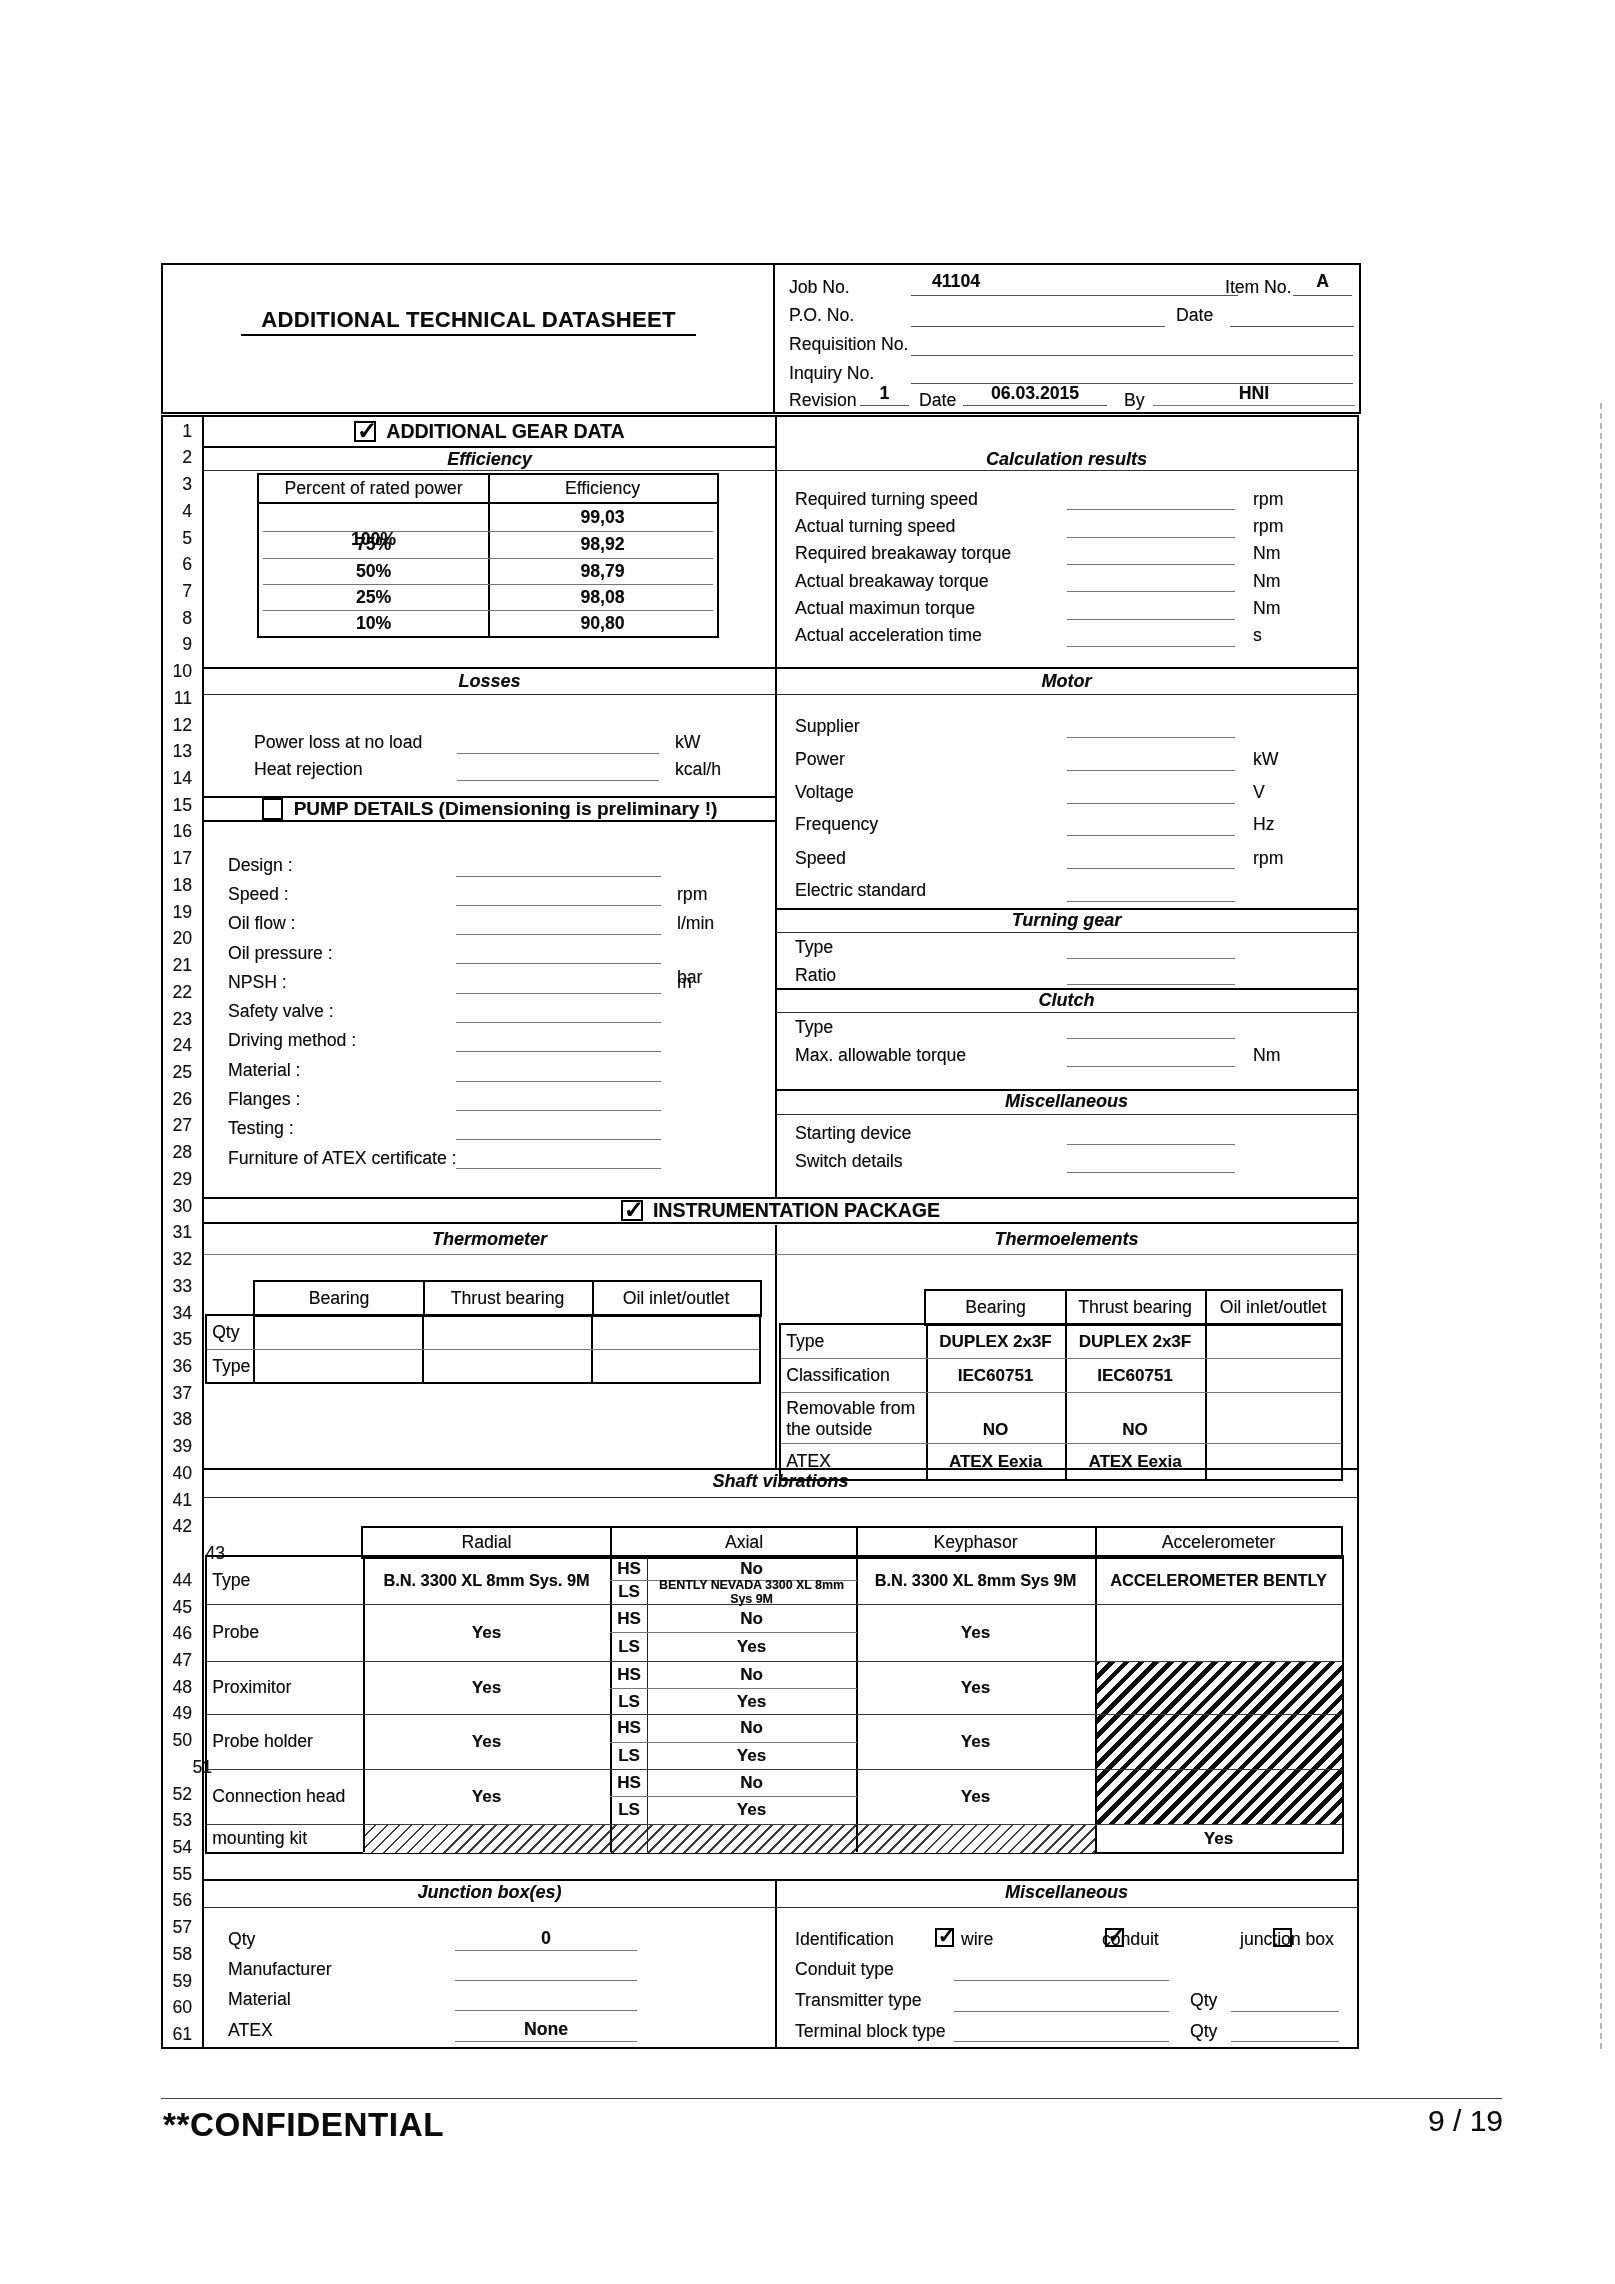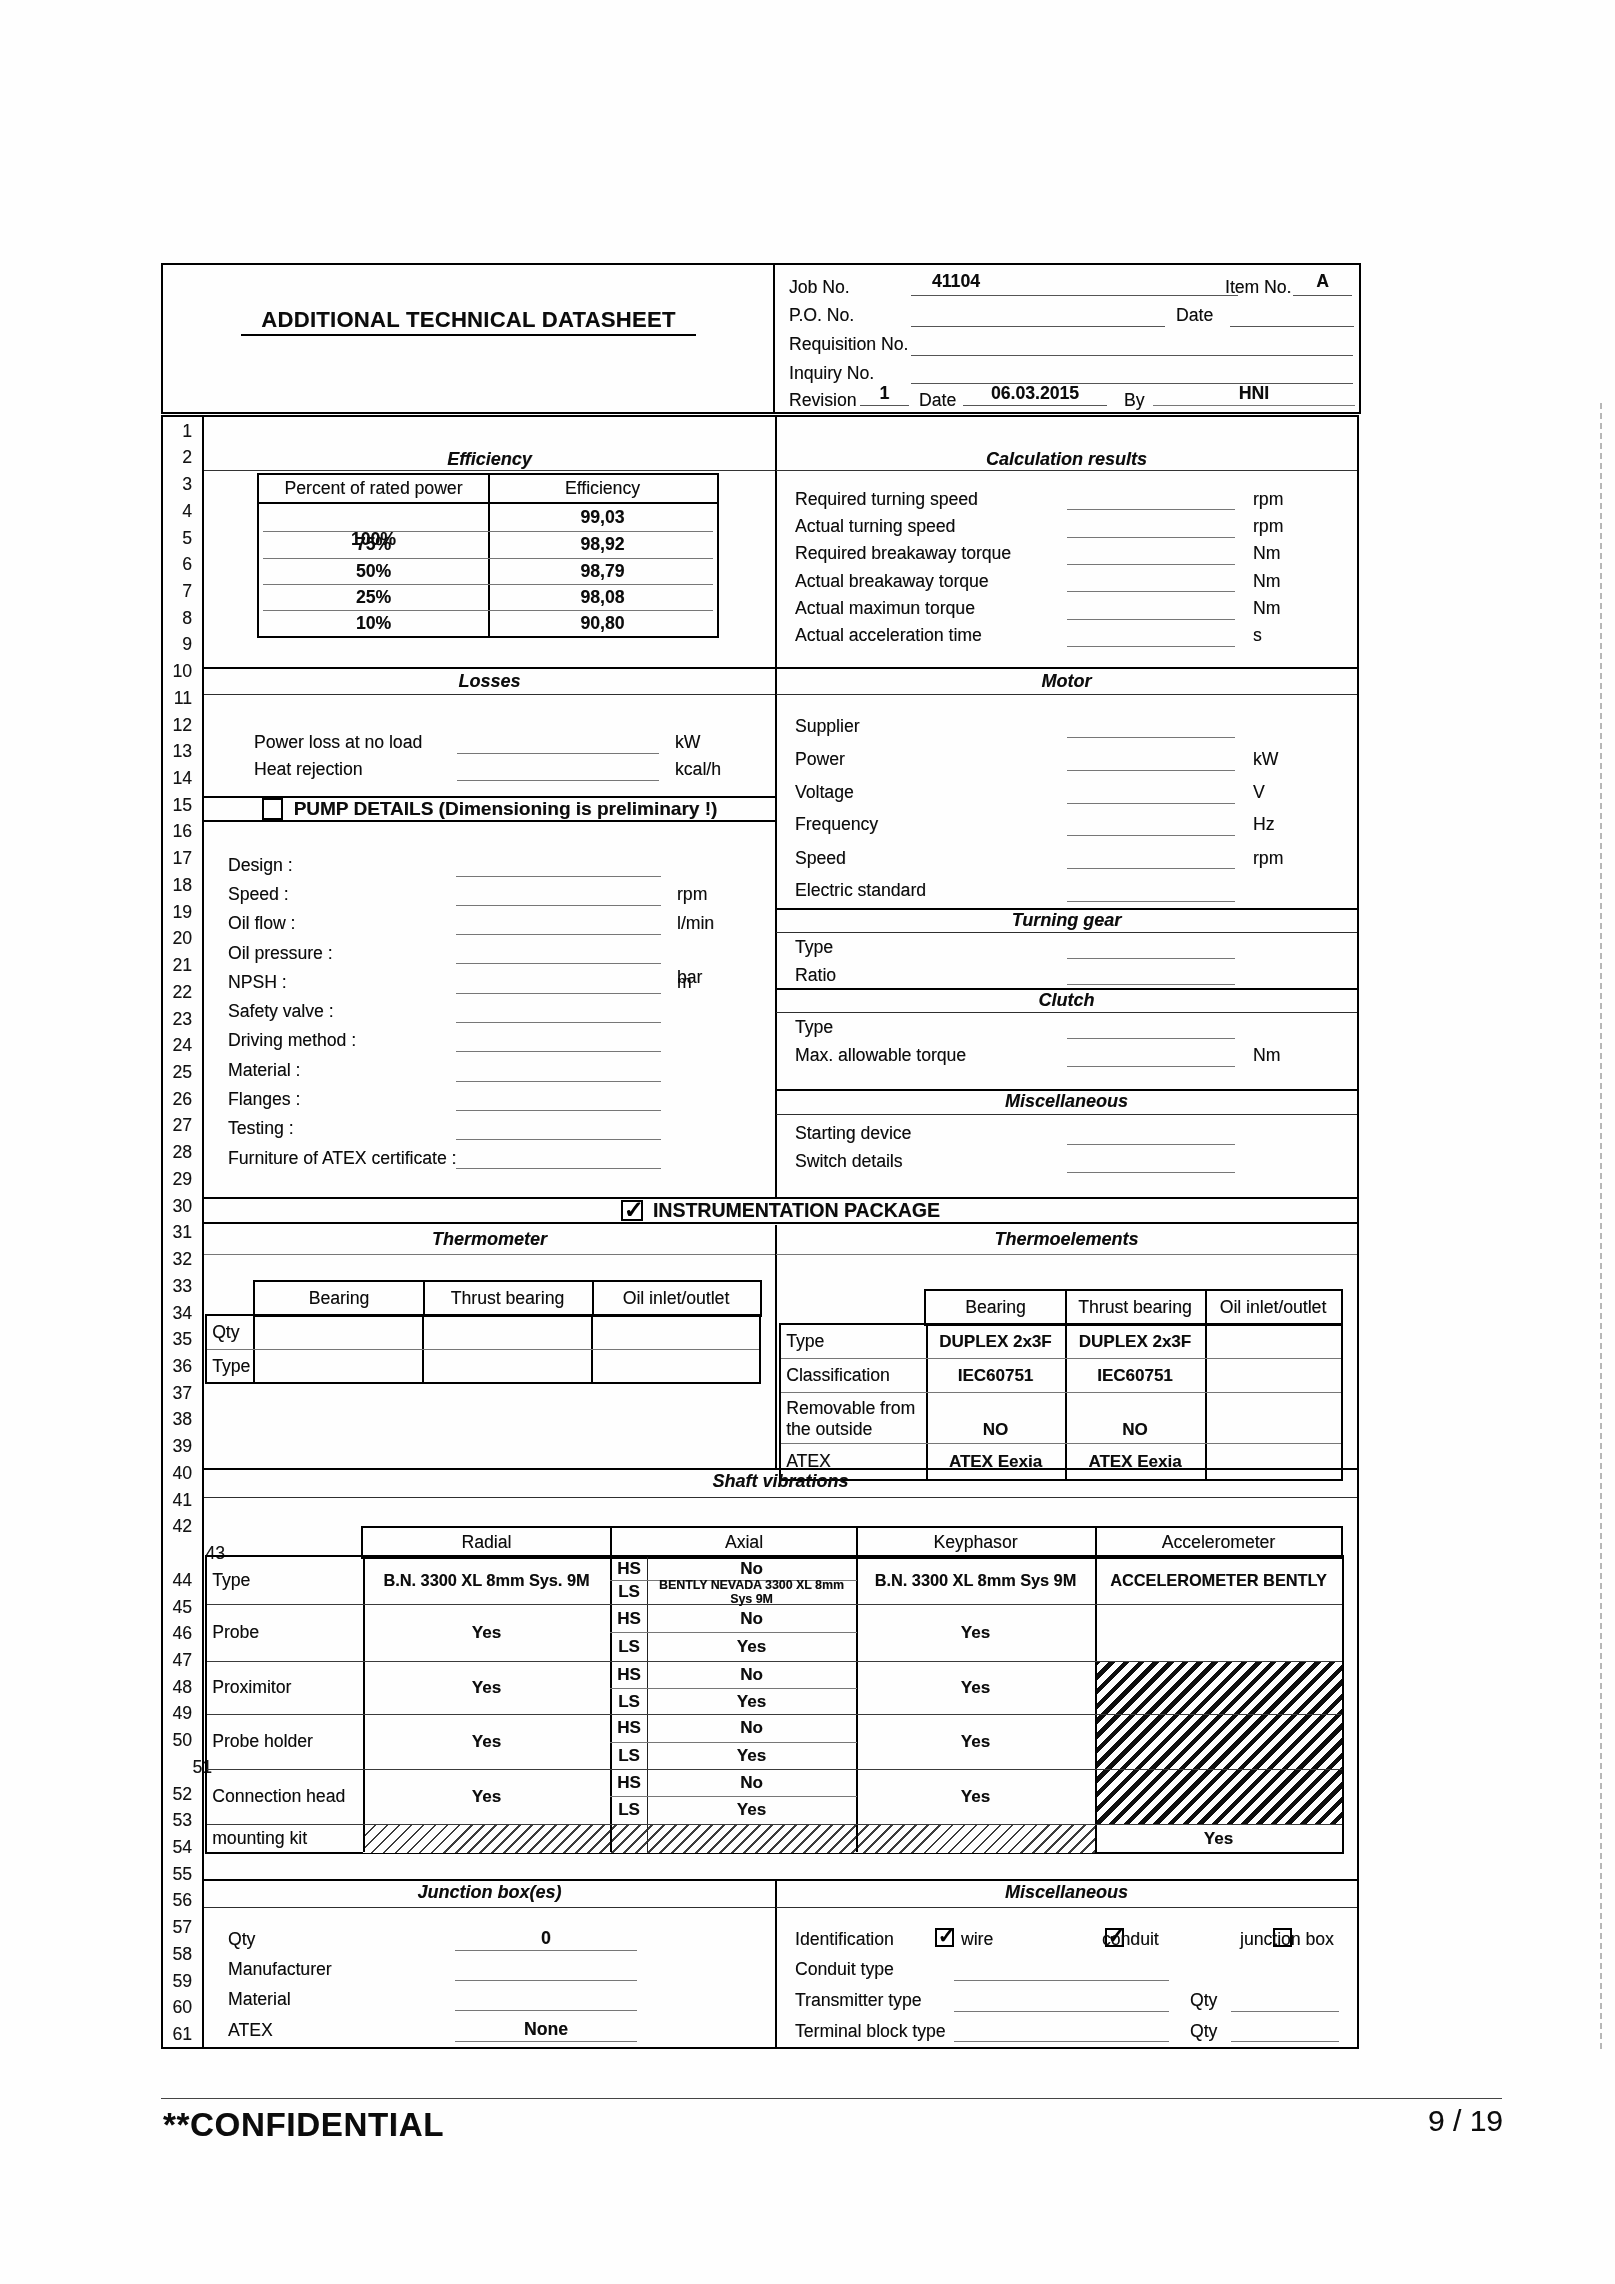--- a/index.html
+++ b/index.html
@@ -126,20 +126,24 @@
         <div class="gutter-num" style="top: 1580px;">60</div>
         <div class="gutter-num" style="top: 1607px;">61</div>
       </div>
 
     
     <div class="a vl" style="left:612px;top:0;height:780px;"></div>
     <div class="a vl" style="left:612px;top:808px;height:243px;"></div>
     <div class="a vl" style="left:612px;top:1462px;height:168px;"></div>
 
     
+    <div class="a c" style="left:41px;top:0;width:571px;height:29px;border-bottom:2.6px solid #000;font-size:19.5px;font-weight:bold;">
+      <span class="cb checked"></span>
+      <span>ADDITIONAL GEAR DATA</span>
+    </div>
 
     
     <div class="a c i b" style="left:41px;top:31px;width:571px;height:22px;font-size:18px;border-bottom:1.3px solid #333;">Efficiency</div>
     <div class="a c i b" style="left:613px;top:31px;width:581px;height:22px;font-size:18px;border-bottom:1.3px solid #333;">Calculation results</div>
 
     
     <div class="a box" style="left:94px;top:56px;width:458px;height:161px;">
       <div class="a vl" style="left:229px;top:0;height:161px;"></div>
       <div class="a c lbl" style="left:0;top:0;width:229px;height:27px;border-bottom:2px solid #000;">Percent of rated power</div>
       <div class="a c lbl" style="left:229px;top:0;width:229px;height:27px;border-bottom:2px solid #000;">Efficiency</div>

